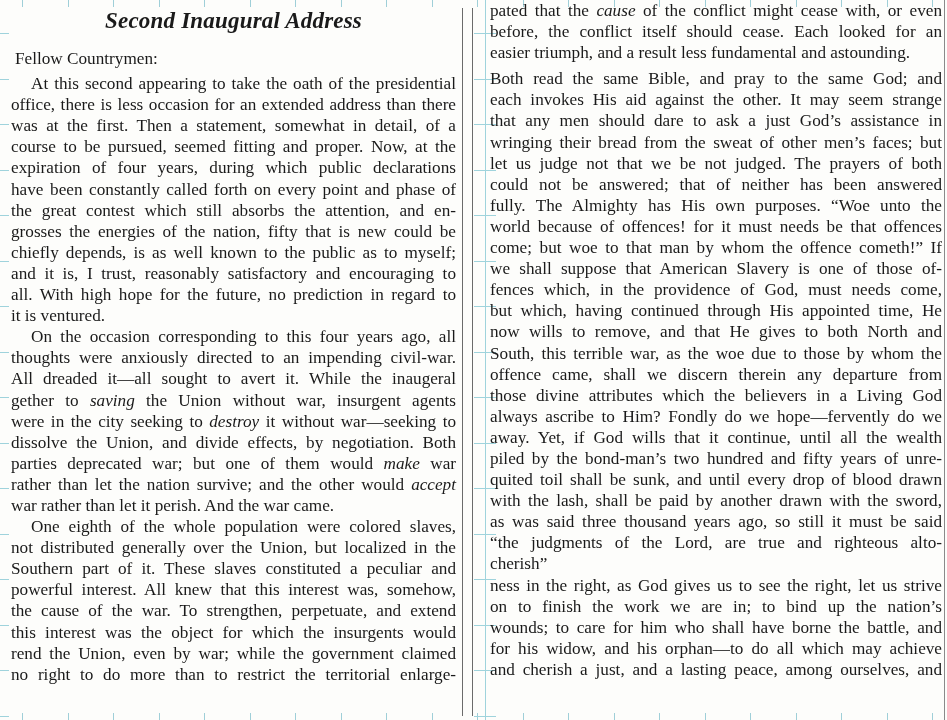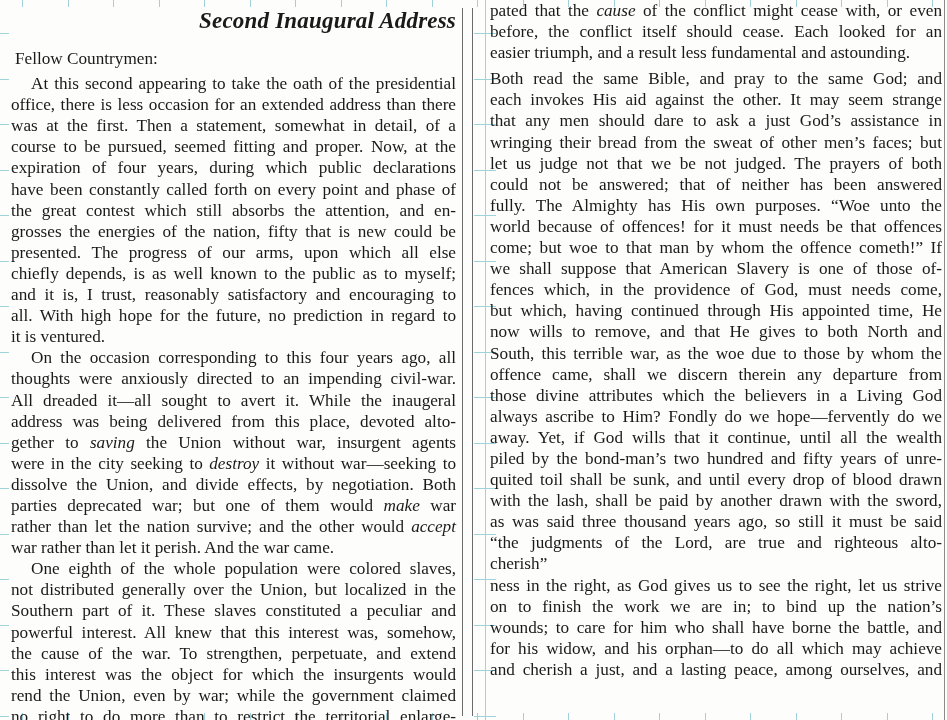--- a/index.html
+++ b/index.html
@@ -52,21 +52,21 @@
       left: 11px;
       width: 445px;
     }
     .col-right {
       left: 490px;
       width: 452px;
     }
     .title {
       font-style: italic;
       font-size: 23px;
-      text-align: right;
+      text-align: center;
       margin: 6px 0 0 0;
       height: 38px;
       line-height: 30px;
       letter-spacing: 0.2px;
     }
     .salutation {
       margin: 4px;
       text-align: left;
     }
     .line {
@@ -176,29 +176,27 @@
   <p class="salutation line last">Fellow Countrymen:</p>
   <div id="left-lines">
       <span class="line indent"><span>At this second appearing to take the oath of the presidential</span></span>
       <span class="line"><span>office, there is less occasion for an extended address than there</span></span>
       <span class="line"><span>was at the first. Then a statement, somewhat in detail, of a</span></span>
       <span class="line"><span>course to be pursued, seemed fitting and proper. Now, at the</span></span>
       <span class="line"><span>expiration of four years, during which public declarations</span></span>
       <span class="line"><span>have been constantly called forth on every point and phase of</span></span>
       <span class="line"><span>the great contest which still absorbs the attention, and en-</span></span>
       <span class="line"><span>grosses the energies of the nation, fifty that is new could be</span></span>
-      <span class="line"><span>presented. The progress of our arms, upon which all else</span></span>
       <span class="line"><span>chiefly depends, is as well known to the public as to myself;</span></span>
       <span class="line"><span>and it is, I trust, reasonably satisfactory and encouraging to</span></span>
       <span class="line"><span>all. With high hope for the future, no prediction in regard to</span></span>
       <span class="line last"><span>it is ventured.</span></span>
       <span class="line indent"><span>On the occasion corresponding to this four years ago, all</span></span>
       <span class="line"><span>thoughts were anxiously directed to an impending civil-war.</span></span>
       <span class="line"><span>All dreaded it—all sought to avert it. While the inaugeral</span></span>
-      <span class="line"><span>address was being delivered from this place, devoted alto-</span></span>
       <span class="line"><span>gether to </span><em>saving</em><span> the Union without war, insurgent agents</span></span>
       <span class="line"><span>were in the city seeking to </span><em>destroy</em><span> it without war—seeking to</span></span>
       <span class="line"><span>dissolve the Union, and divide effects, by negotiation. Both</span></span>
       <span class="line"><span>parties deprecated war; but one of them would </span><em>make</em><span> war</span></span>
       <span class="line"><span>rather than let the nation survive; and the other would </span><em>accept</em></span>
       <span class="line last"><span>war rather than let it perish. And the war came.</span></span>
       <span class="line indent"><span>One eighth of the whole population were colored slaves,</span></span>
       <span class="line"><span>not distributed generally over the Union, but localized in the</span></span>
       <span class="line"><span>Southern part of it. These slaves constituted a peculiar and</span></span>
       <span class="line"><span>powerful interest. All knew that this interest was, somehow,</span></span>

